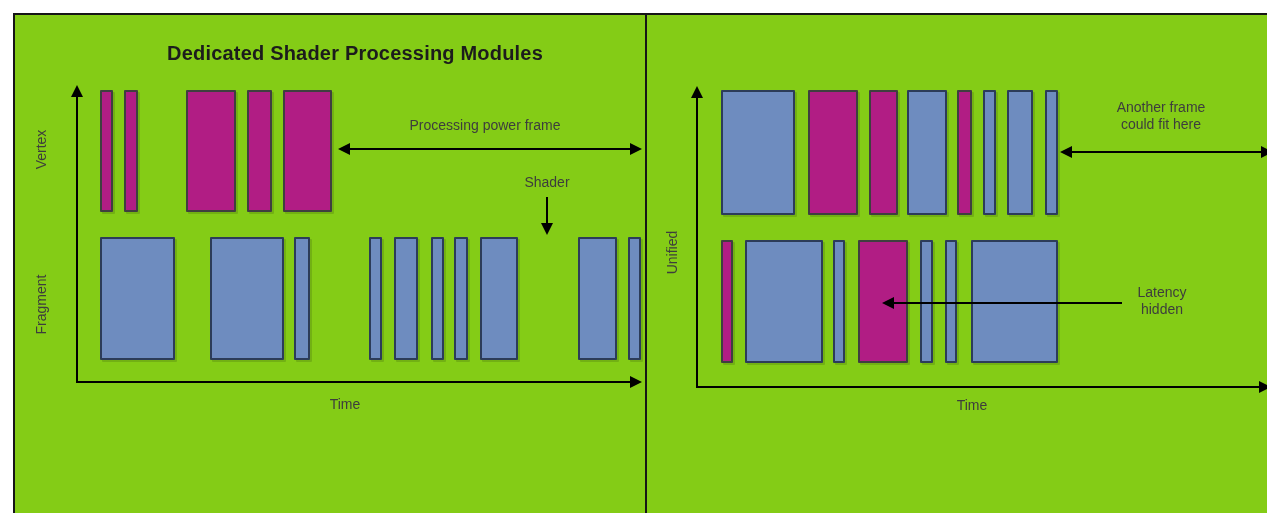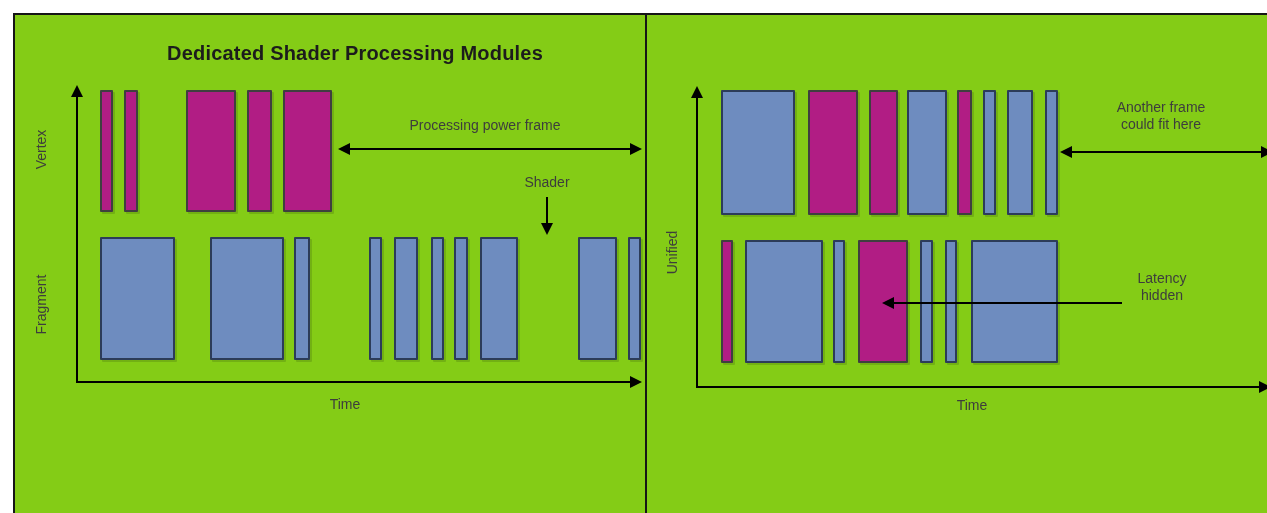--- a/index.html
+++ b/index.html
@@ -113,20 +113,20 @@
 
     <div>
       <div class="lbl" style="left:403px;top:84px;width:220px;">Another frame
 could fit here</div>
       <div class="ah left" style="left:412px;top:131px;"></div>
       <div class="axis-line-h" style="left:424px;top:136px;width:189px;"></div>
       <div class="ah right" style="left:613px;top:131px;"></div>
     </div>
 
     <div>
-      <div class="lbl" style="left:444px;top:255px;width:140px;">Latency
+      <div class="lbl" style="left:444px;top:269px;width:140px;">Latency
 hidden</div>
       <div class="ah left" style="left:234px;top:282px;"></div>
       <div class="axis-line-h" style="left:246px;top:287px;width:228px;"></div>
     </div>
   </section>
 
 </div>
 
 </body></html>

